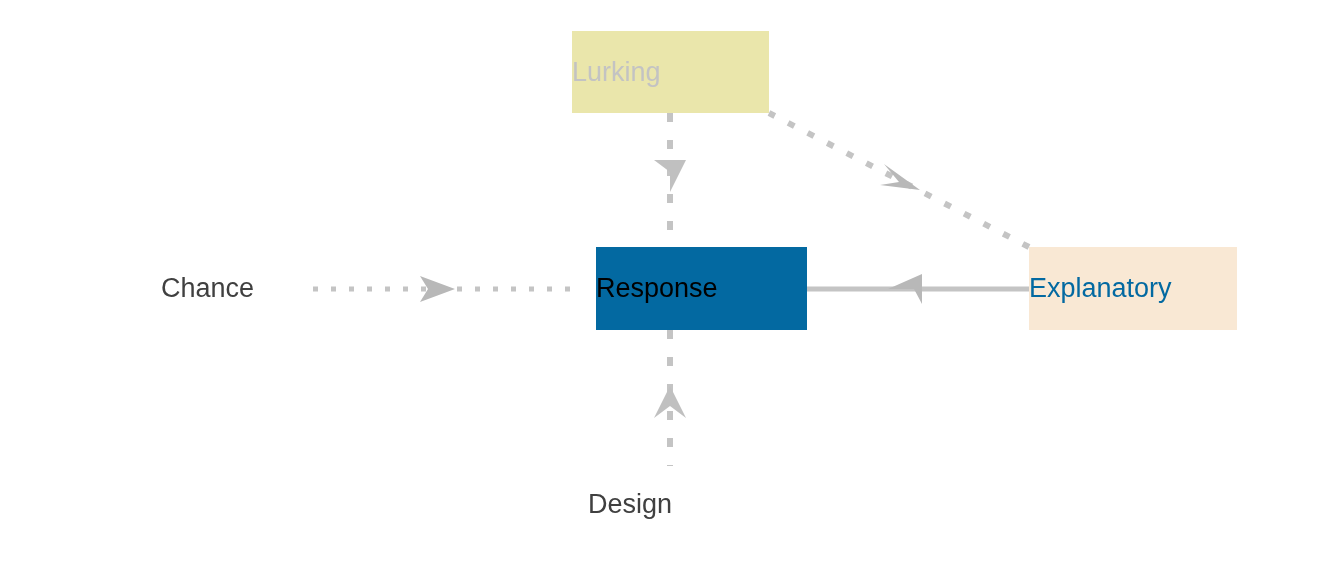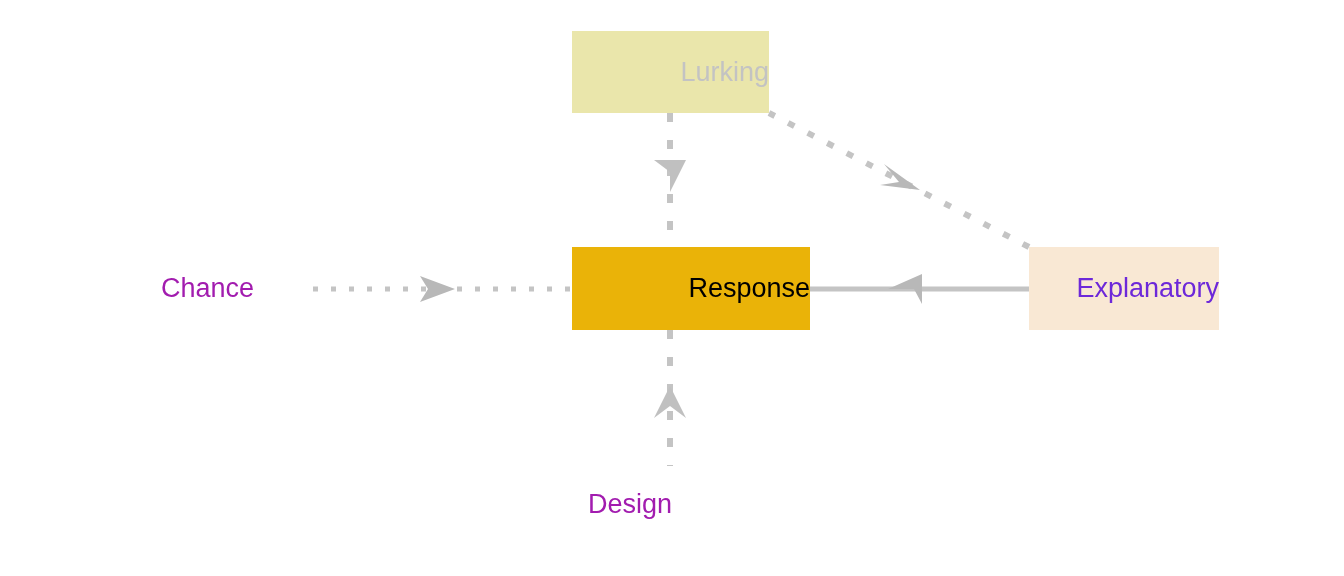--- a/index.html
+++ b/index.html
@@ -21,55 +21,55 @@
     position: absolute;
     left: 0;
     top: 0;
     width: 1344px;
     height: 576px;
   }
   .node {
     position: absolute;
     display: flex;
     align-items: center;
-    justify-content: flex-end;
+    justify-content: flex-start;
     box-sizing: border-box;
     font-size: 27px;
     line-height: 1;
     white-space: nowrap;
   }
   .node-lurking {
     left: 572px;
     top: 31px;
     width: 197px;
     height: 82px;
     background: #eae6ab;
     color: #c3c3c3;
   }
   .node-response {
-    left: 572px;
+    left: 596px;
     top: 247px;
-    width: 238px;
+    width: 211px;
     height: 83px;
-    background: #eab308;
+    background: #0369a1;
     color: #000000;
   }
   .node-explanatory {
     left: 1029px;
     top: 247px;
-    width: 190px;
+    width: 208px;
     height: 83px;
     background: #f9e8d4;
-    color: #6d28d9;
+    color: #0369a1;
   }
   .free-label {
     position: absolute;
     font-size: 27px;
     line-height: 1;
-    color: #a21caf;
+    color: #404040;
     white-space: nowrap;
   }
   .label-chance {
     left: 161px;
     top: 275px;
   }
   .label-design {
     left: 588px;
     top: 491px;
   }

